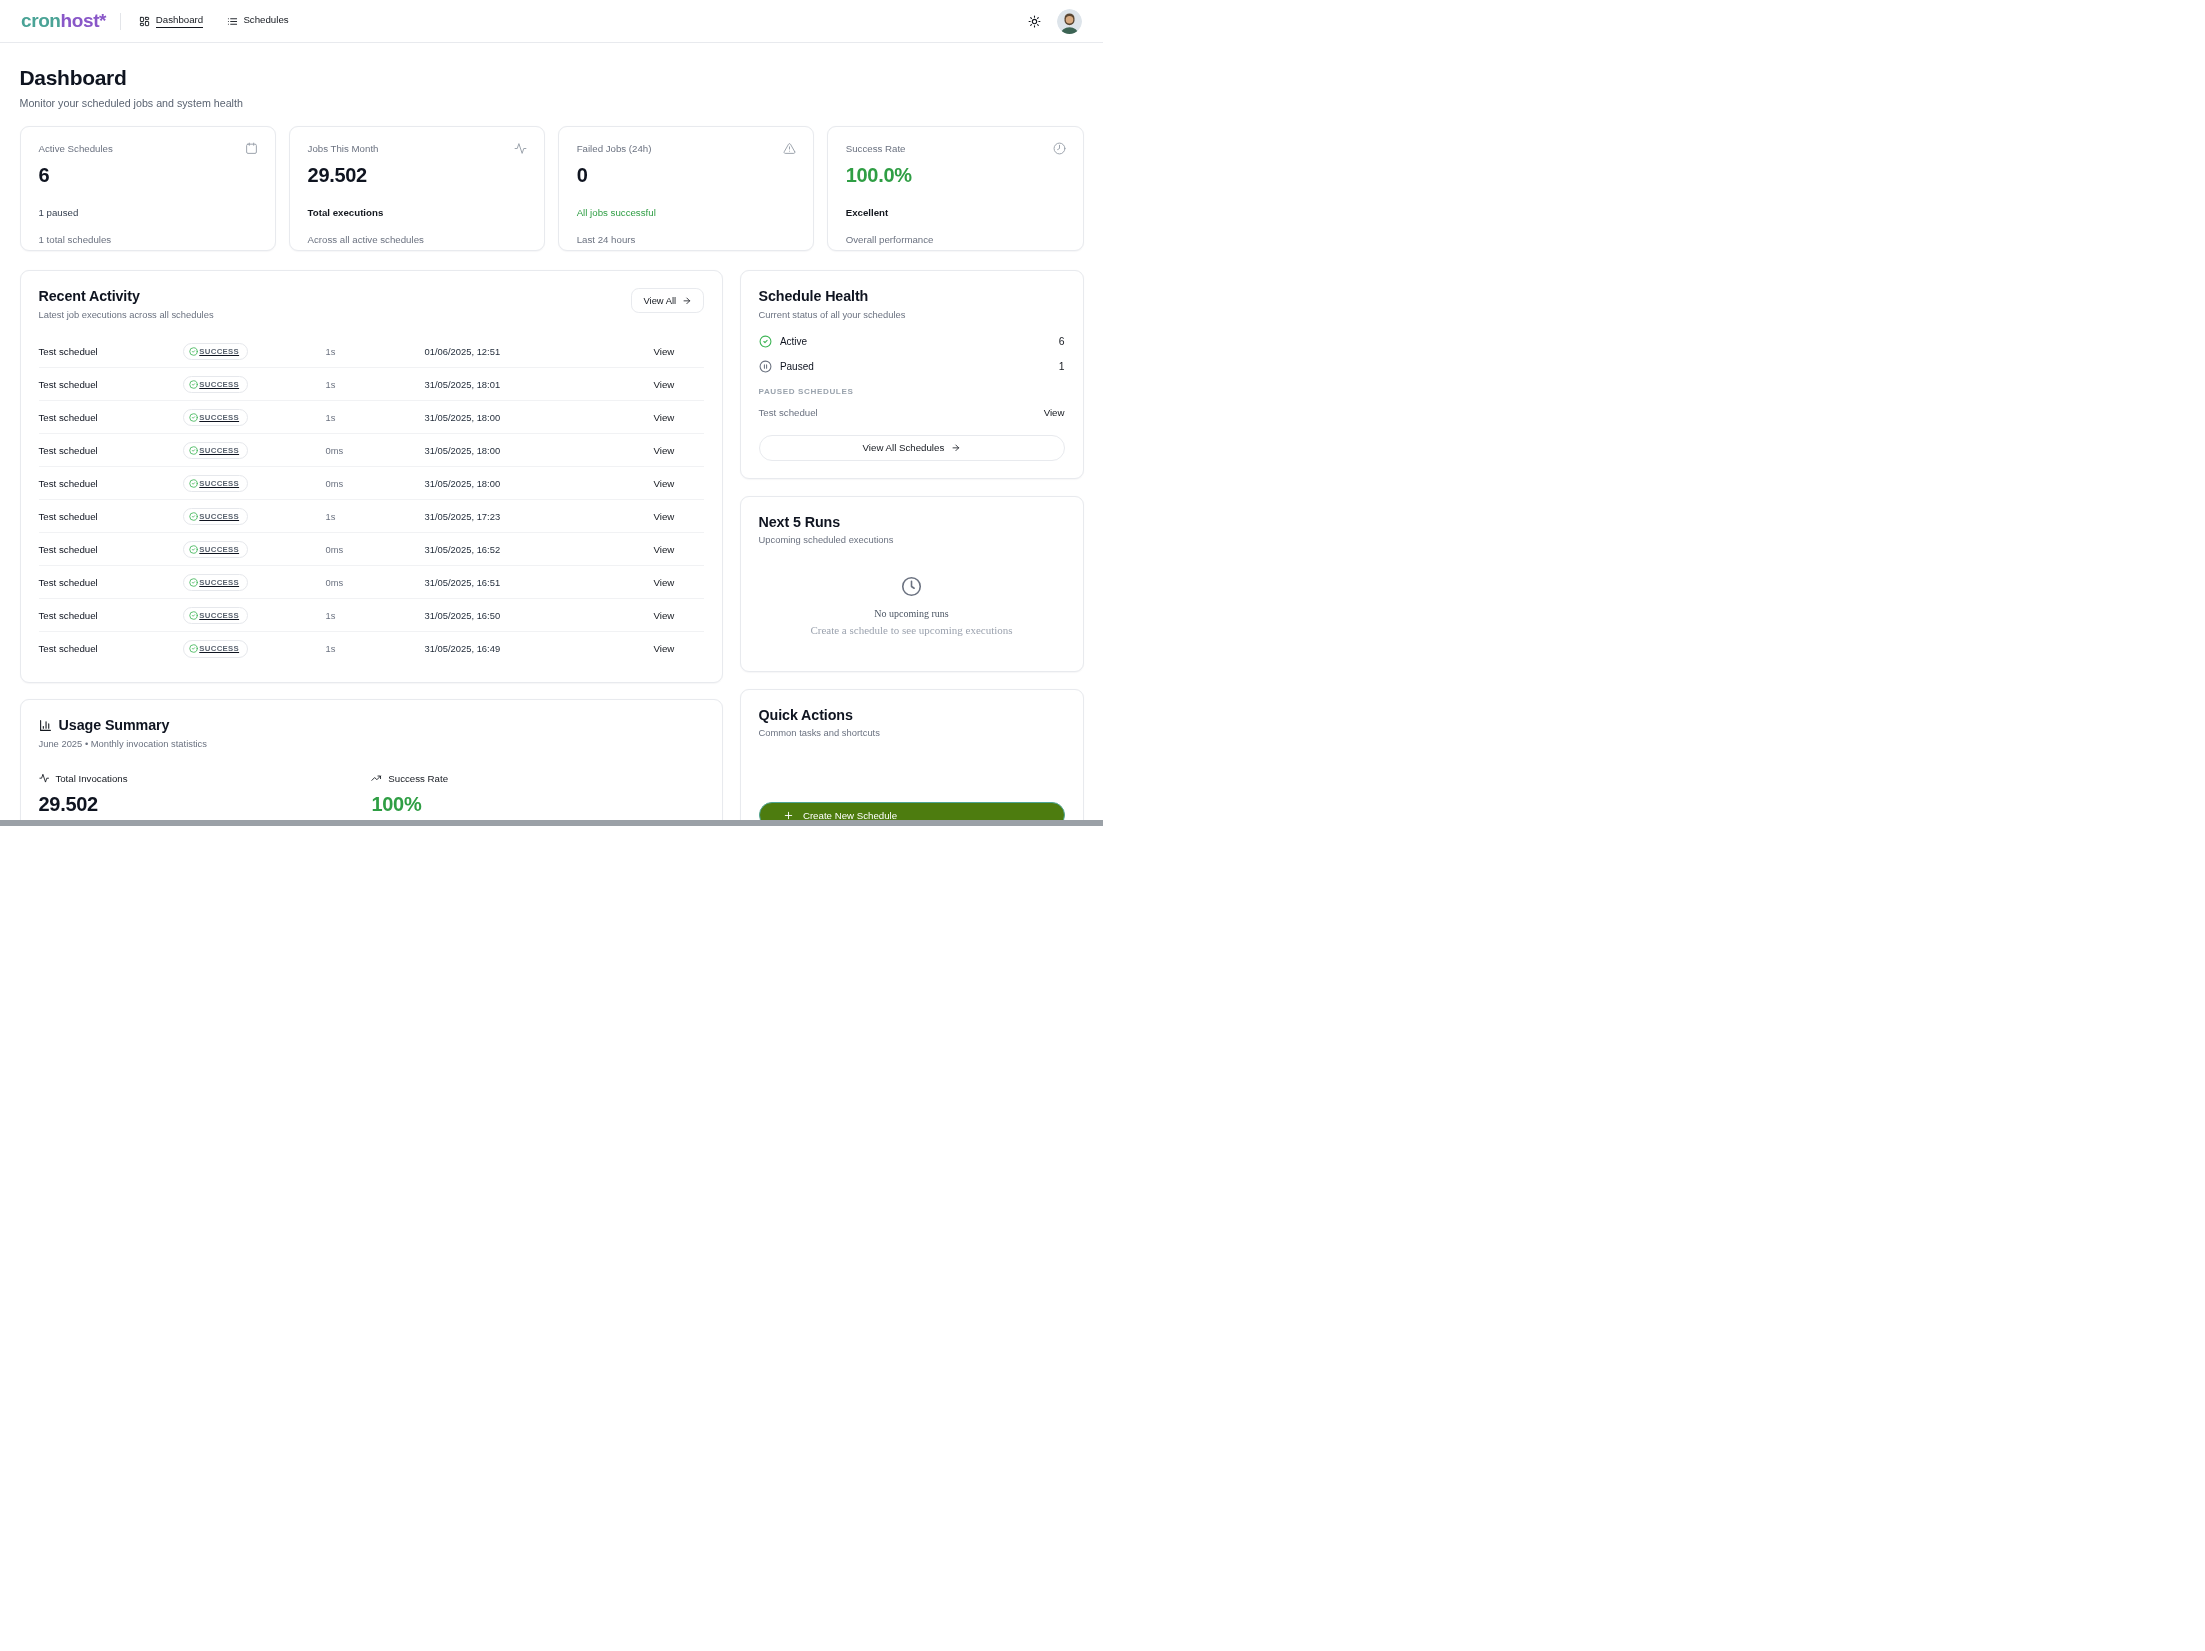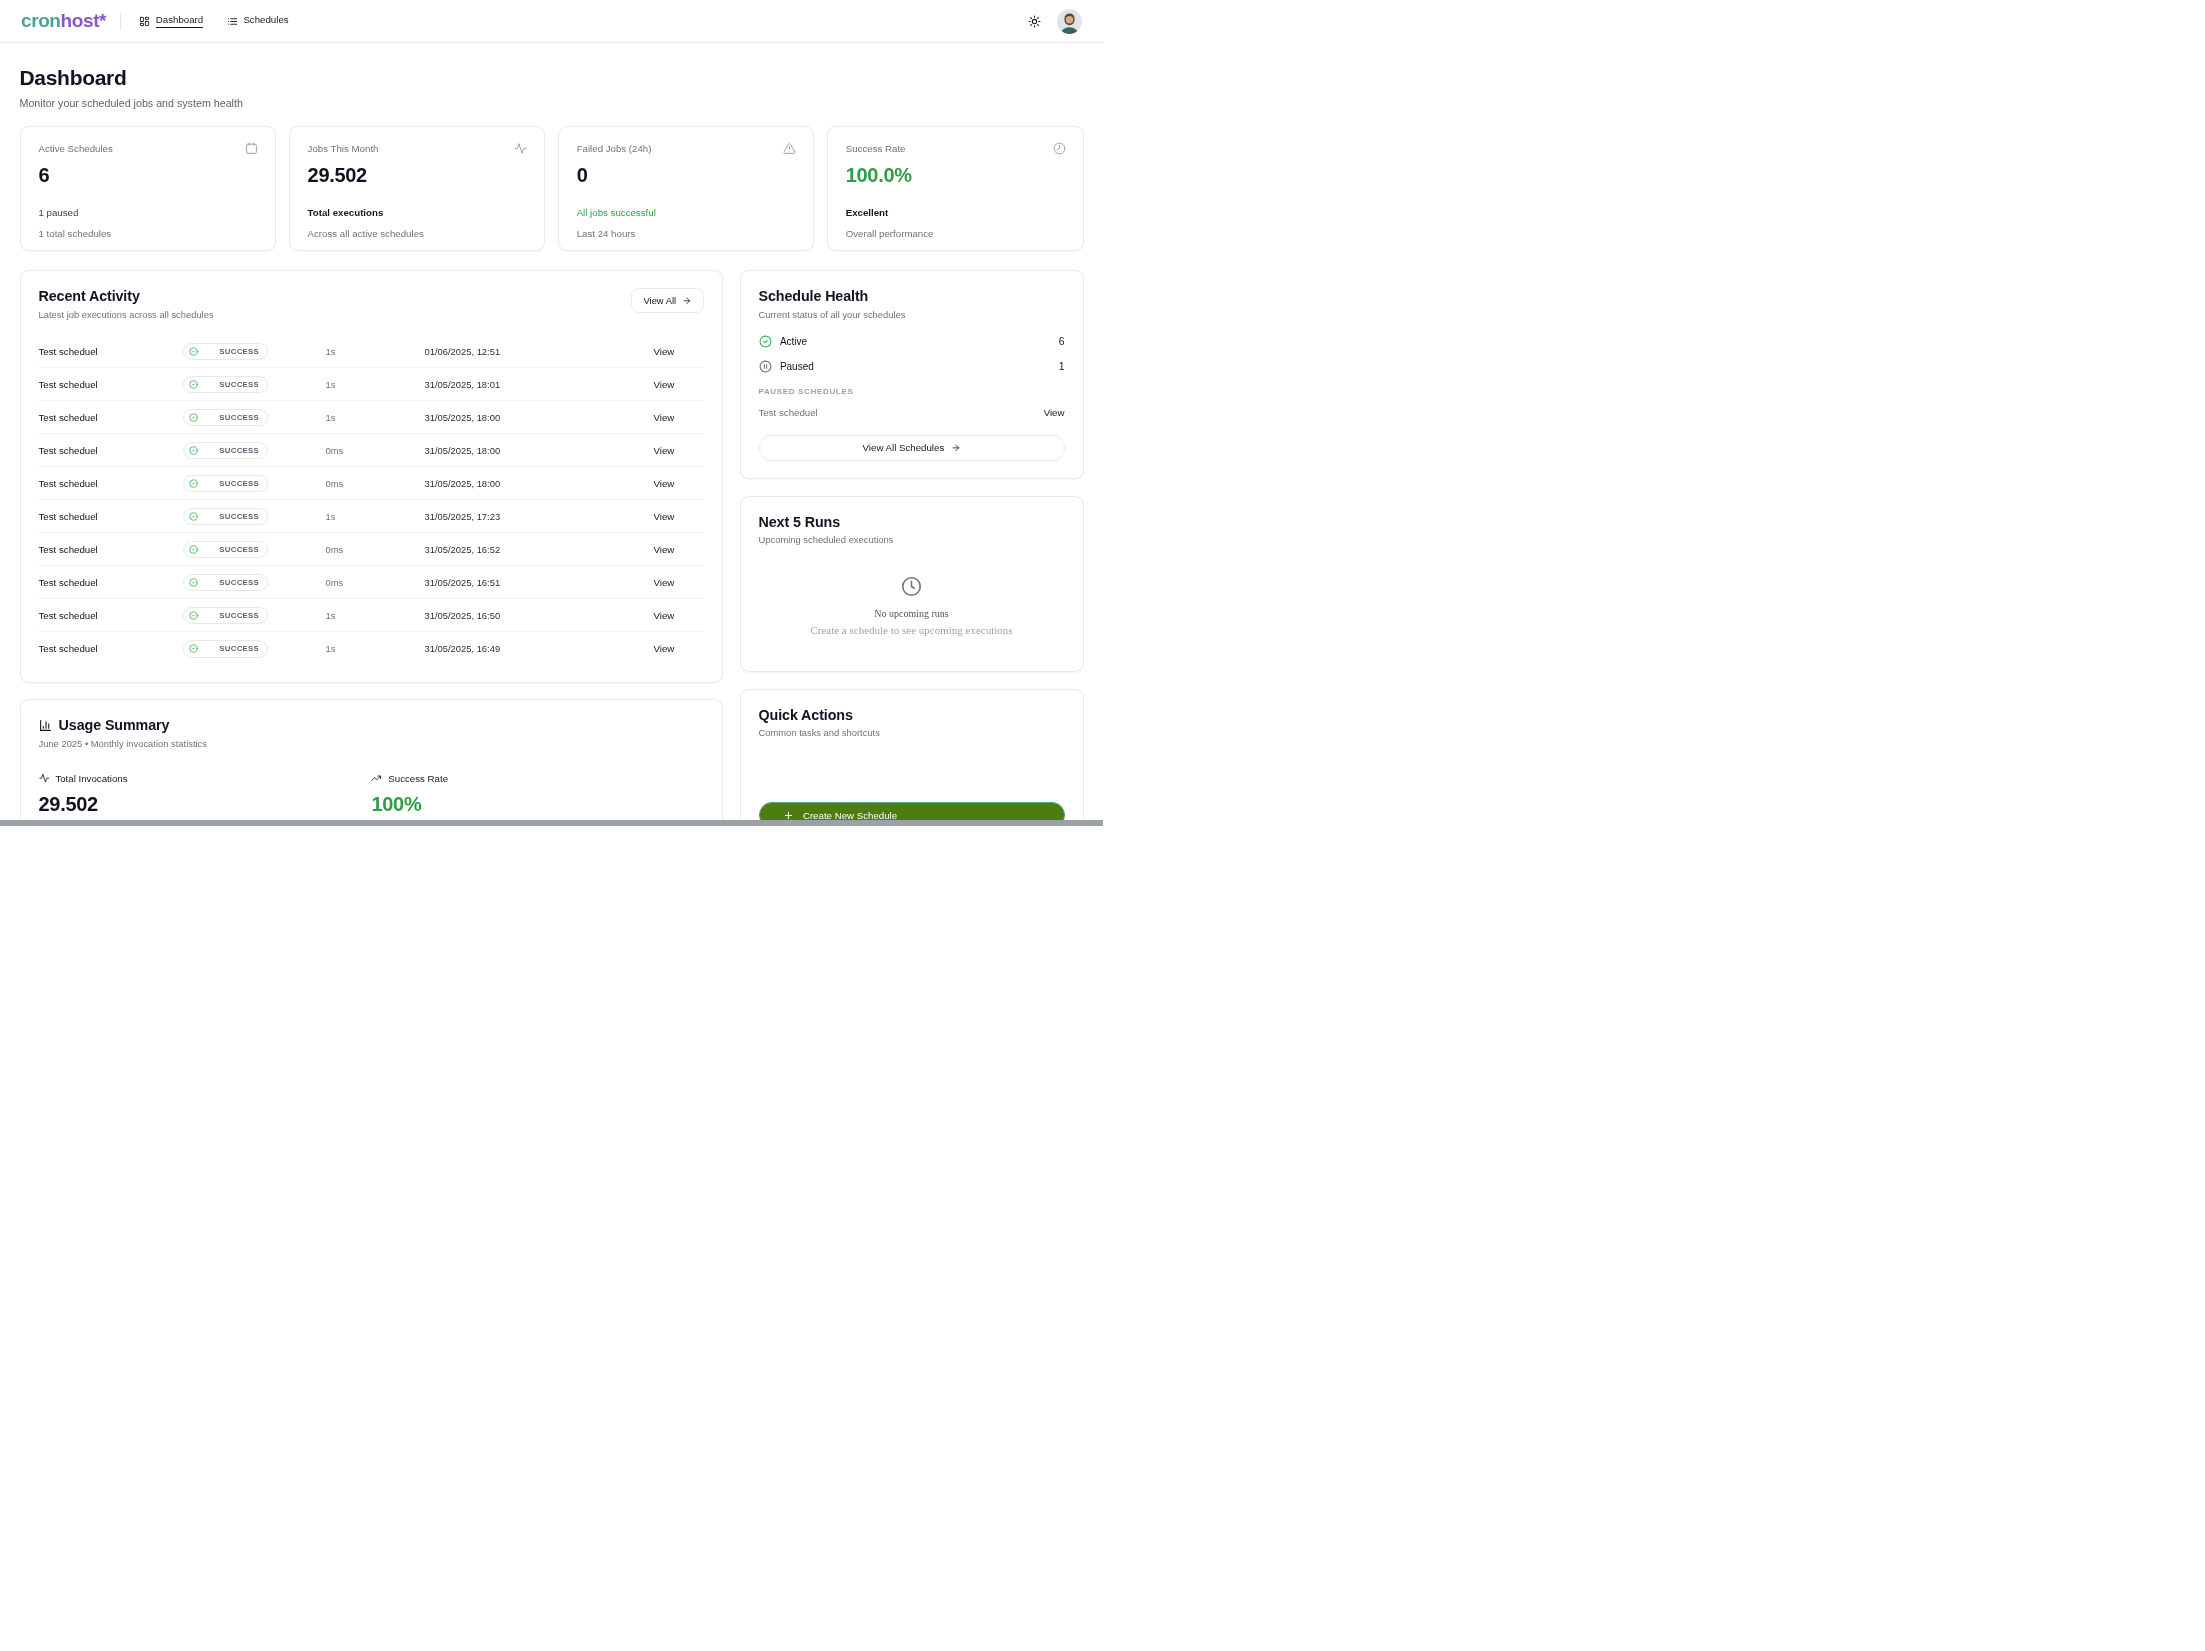--- a/index.html
+++ b/index.html
@@ -34,21 +34,21 @@
 
   
   .stats { margin-top:17px; display:grid; grid-template-columns:repeat(4,1fr); gap:12.3px; }
   .stat-card { position:relative; background:#fff; border:0.6px solid #e8eaee; border-radius:9px;
                height:125px; padding:16.2px 18px; box-shadow:0 0.6px 1.3px rgba(16,24,40,.04); }
   .stat-label { font-size:9.7px; color:#6b7280; }
   .stat-icon { position:absolute; top:15px; right:17px; color:#9aa1ab; }
   .stat-value { margin-top:9.7px; font-size:20px; font-weight:800; letter-spacing:-0.3px; }
   .stat-value.green { color:#2f9e44; }
   .stat-line1 { position:absolute; left:18px; bottom:32px; font-size:9.7px; }
-  .stat-line2 { position:absolute; left:18px; bottom:11px; font-size:9.7px; color:#6b7280; }
+  .stat-line2 { position:absolute; left:18px; bottom:5px; font-size:9.7px; color:#6b7280; }
   .em-medium { color:#374151; font-weight:500; }
   .em-bold { color:#14181f; font-weight:600; }
   .em-green { color:#2f9e44; font-weight:500; }
 
   
   .main { margin-top:19.5px; display:grid; grid-template-columns:1fr 344px; gap:16.2px; align-items:start; }
   .card { background:#fff; border:0.6px solid #e8eaee; border-radius:9px; padding:17px 18px;
           box-shadow:0 0.6px 1.3px rgba(16,24,40,.04); }
   .card-title { font-size:14.3px; font-weight:700; letter-spacing:-0.1px; }
   .card-sub { margin-top:4.5px; font-size:9.4px; color:#6b7280; }
@@ -63,22 +63,22 @@
   .t-row { display:grid; grid-template-columns:144px 143px 99px 199px 1fr; align-items:center; }
   .t-head { height:27px; color:#14181f; font-size:9.4px; font-weight:600;
             border-bottom:0.6px solid #e8eaee; }
   .t-body .t-row { height:33px; border-bottom:0.6px solid #f1f2f4; font-size:9.7px; }
   .t-body .t-row:last-child { border-bottom:none; }
   .cell-schedule { font-weight:500; }
   .cell-duration { color:#6b7280; font-size:9.4px; }
   .cell-runtime { color:#1f2937; font-size:9.4px; }
   .cell-view { text-align:center; }
   .view-link { font-weight:500; color:#14181f; cursor:pointer; }
-  .badge { display:inline-flex; align-items:center; gap:21px; border:0.6px solid #e6e8ec;
-           border-radius:649px; padding:3.2px 7.8px 3.2px 5.8px; background:#fff; }
+  .badge { display:inline-flex; align-items:center; gap:1px; border:0.6px solid #e6e8ec;
+           border-radius:649px; padding:3.2px 7.8px 3.2px 5.8px; background:#fff;text-decoration:underline; }
   .badge .txt { font-size:7.8px; font-weight:600; letter-spacing:0.3px; color:#5b6470; }
 
   
   .sh-row { display:flex; align-items:center; gap:8.4px; margin-top:15.6px; font-size:10px; }
   .sh-row .num { margin-left:auto; font-size:10.4px; color:#14181f; }
   .sh-caps { margin-top:14.3px; font-size:8.1px; font-weight:600; letter-spacing:0.6px; color:#9aa3ad; }
   .sh-paused-item { display:flex; align-items:center; margin-top:10.4px; font-size:9.7px; color:#6b7280; }
   .sh-paused-item .view-link { margin-left:auto; }
   .block-btn { margin-top:17px; width:100%; height:26px; display:flex; align-items:center;
                justify-content:center; gap:6.5px; border:0.6px solid #e8eaee; background:#fff;

